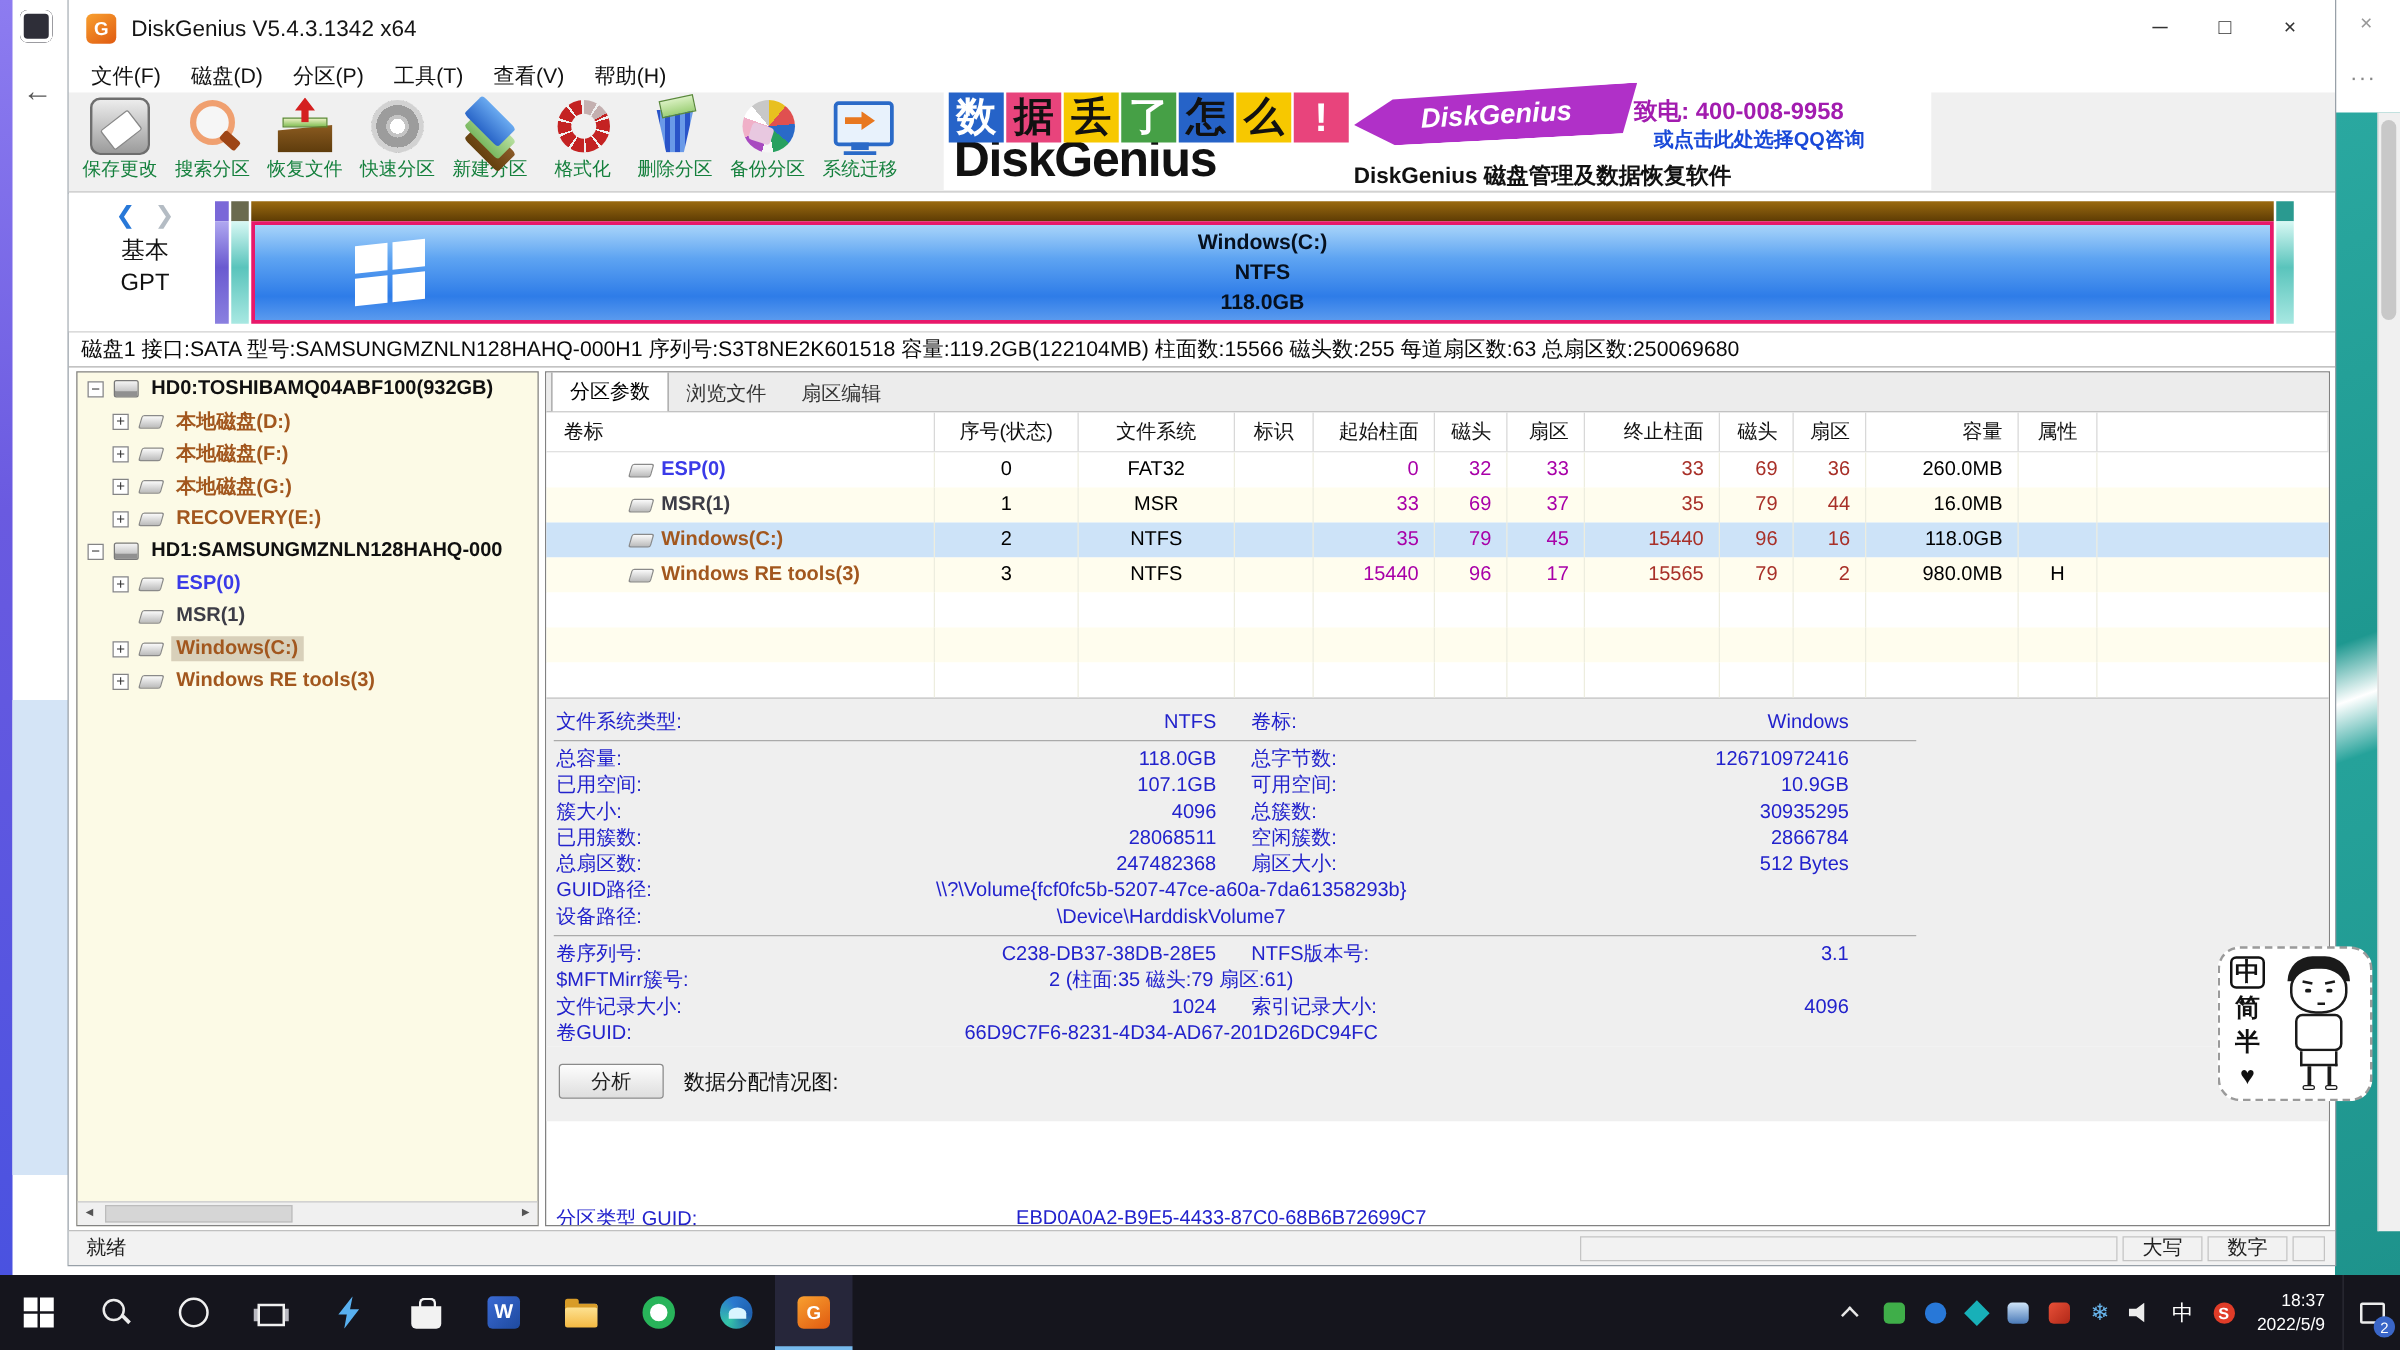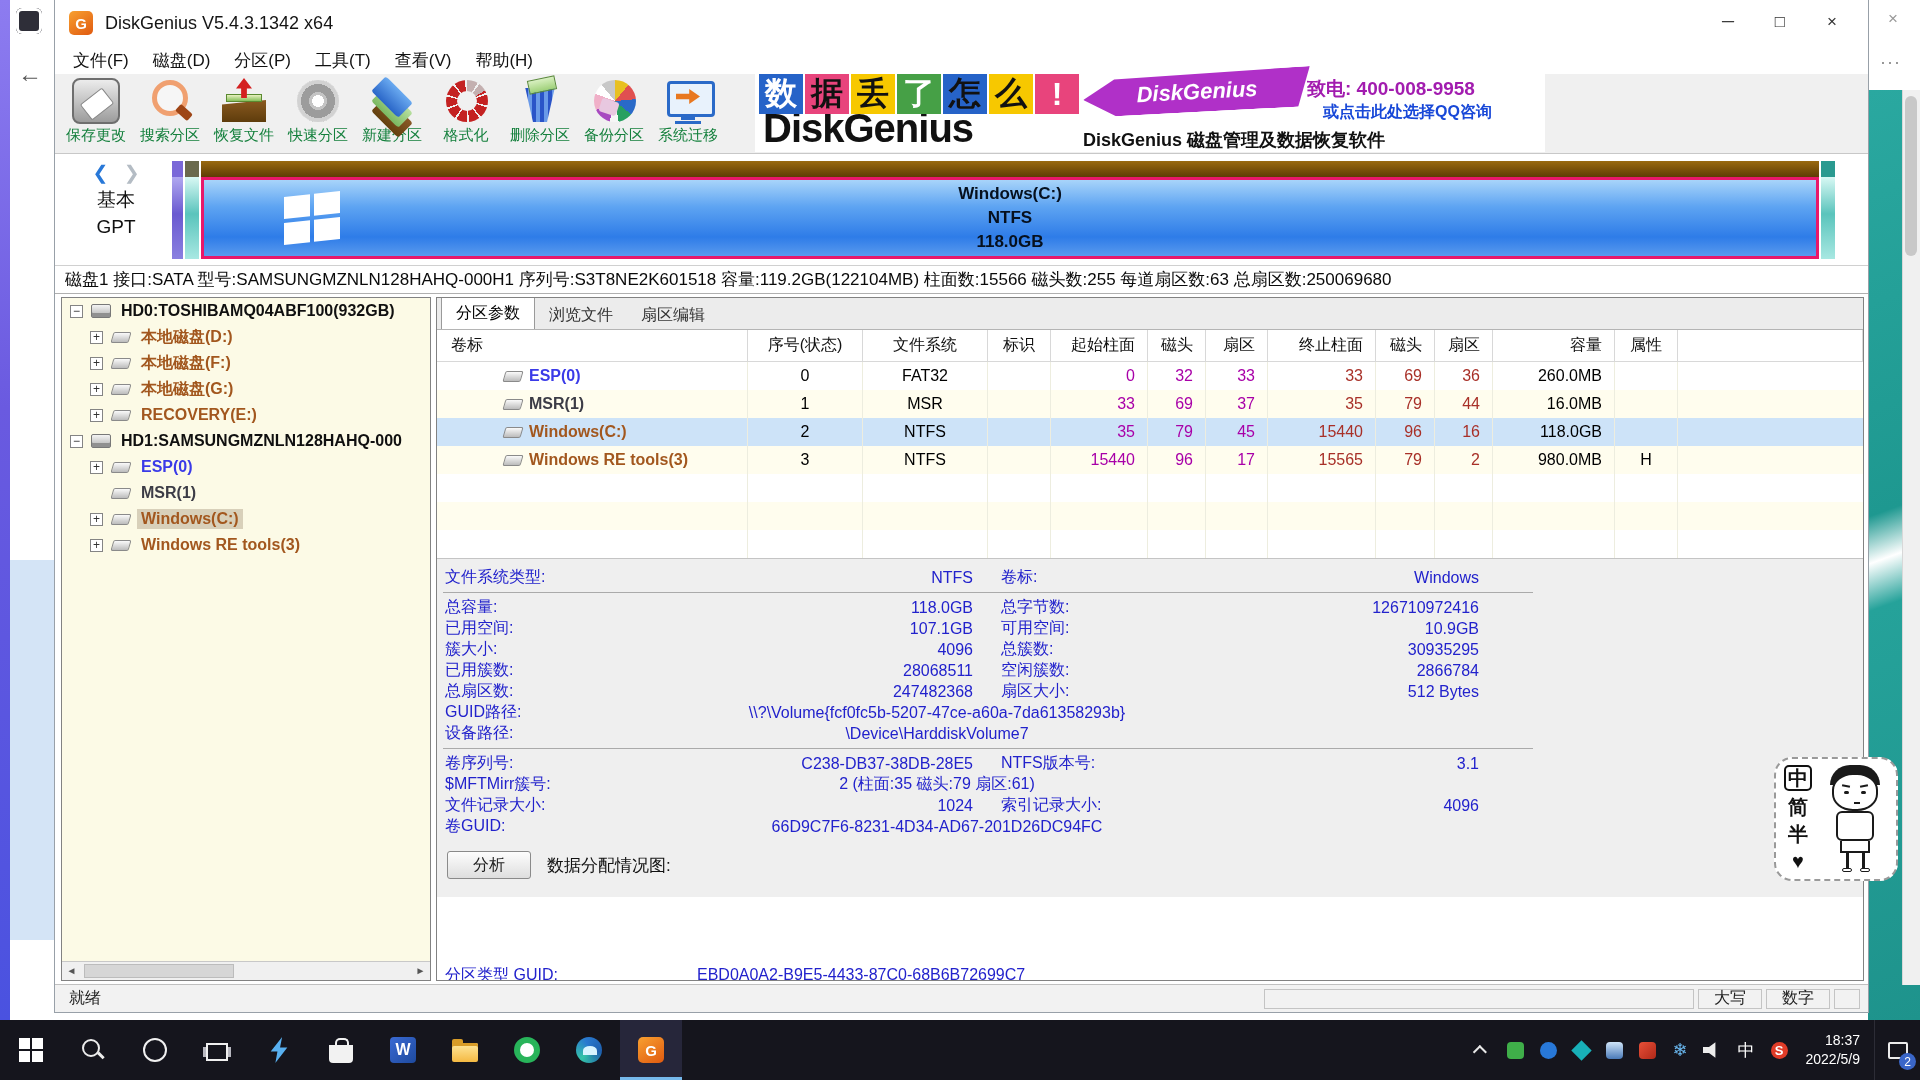--- a/index.html
+++ b/index.html
@@ -189,21 +189,21 @@
   .dl1 { width:170px; padding-left:8px; flex:none; } .dv1 { width:366px; text-align:right; flex:none; }
   .dl2 { width:166px; padding-left:28px; flex:none; } .dv2 { width:340px; text-align:right; flex:none; }
   .dvw { width:660px; text-align:center; flex:none; }
   .d-div { height:1px; background:#aaaaaa; margin:4px 6px 4px 6px; width:1090px; }
   .analyze-row { background:#efefef; display:flex; align-items:center; padding:14px 0 18px 10px; }
   .analyze-btn { width:84px; height:28px; background:linear-gradient(#fdfdfd,#dedede); border:1px solid #8a8a8a;
     border-radius:3px; font-size:16px; color:#222; display:flex; align-items:center; justify-content:center; }
   .alloc-label { margin-left:16px; font-size:17px; color:#111; }
   .partial-row { position:absolute; left:0; right:15px; top:664px; height:26px; display:flex; align-items:center;
     font-size:16px; color:#2222cc; }
-  .pr-label { padding-left:8px; width:260px; } .pr-value { width:560px; text-align:left; }
+  .pr-label { padding-left:8px; width:260px; } .pr-value { width:560px; text-align:center; }
 
   .statusbar { position:absolute; left:0; bottom:0; right:0; height:28px; background:#f2f2f2;
     border-top:1px solid #c0c0c0; display:flex; align-items:center; font-size:16px; color:#222; }
   .sb-ready { padding-left:14px; }
   .sb-spring { flex:1; }
   .sb-cell { height:20px; border:1px solid #c4c4c4; margin-right:4px; display:flex; align-items:center; justify-content:center; }
   .sb-wide { width:430px; } .sb-small { width:64px; } .sb-end { width:26px; margin-right:8px; }
 
   
   #taskbar { position:absolute; left:0; bottom:0; width:1920px; height:60px; background:#15151d;

